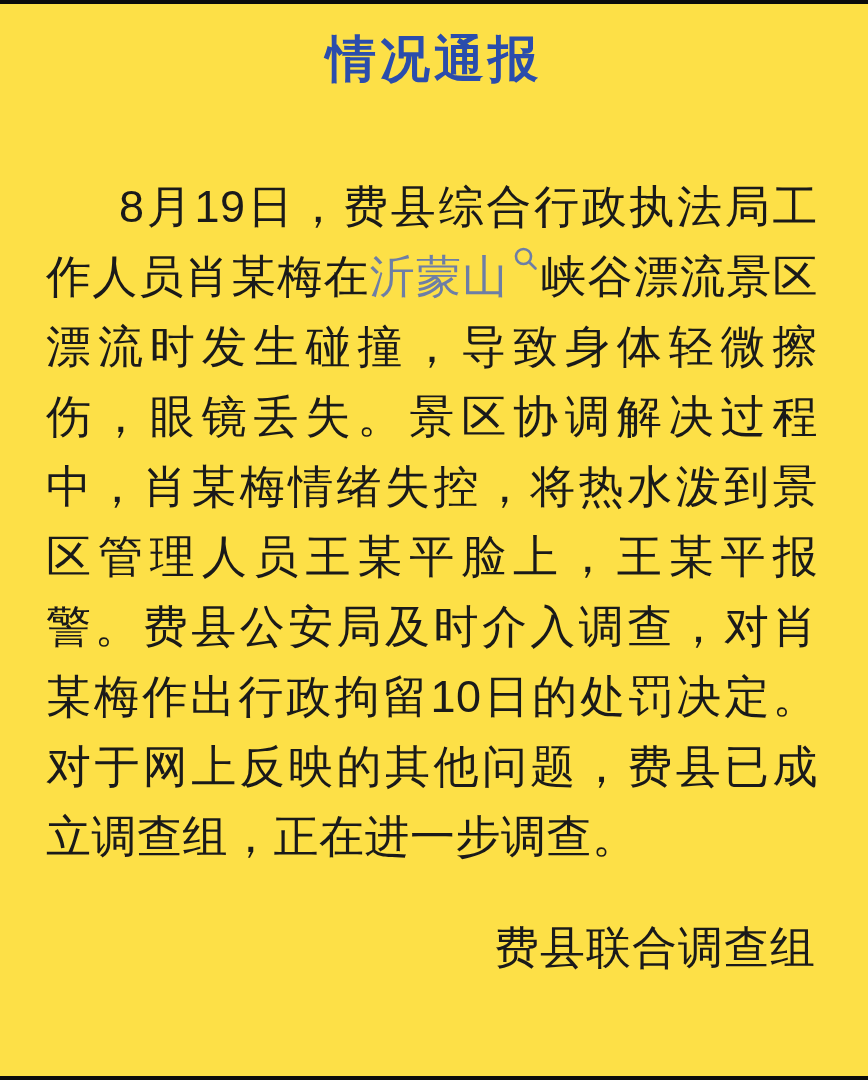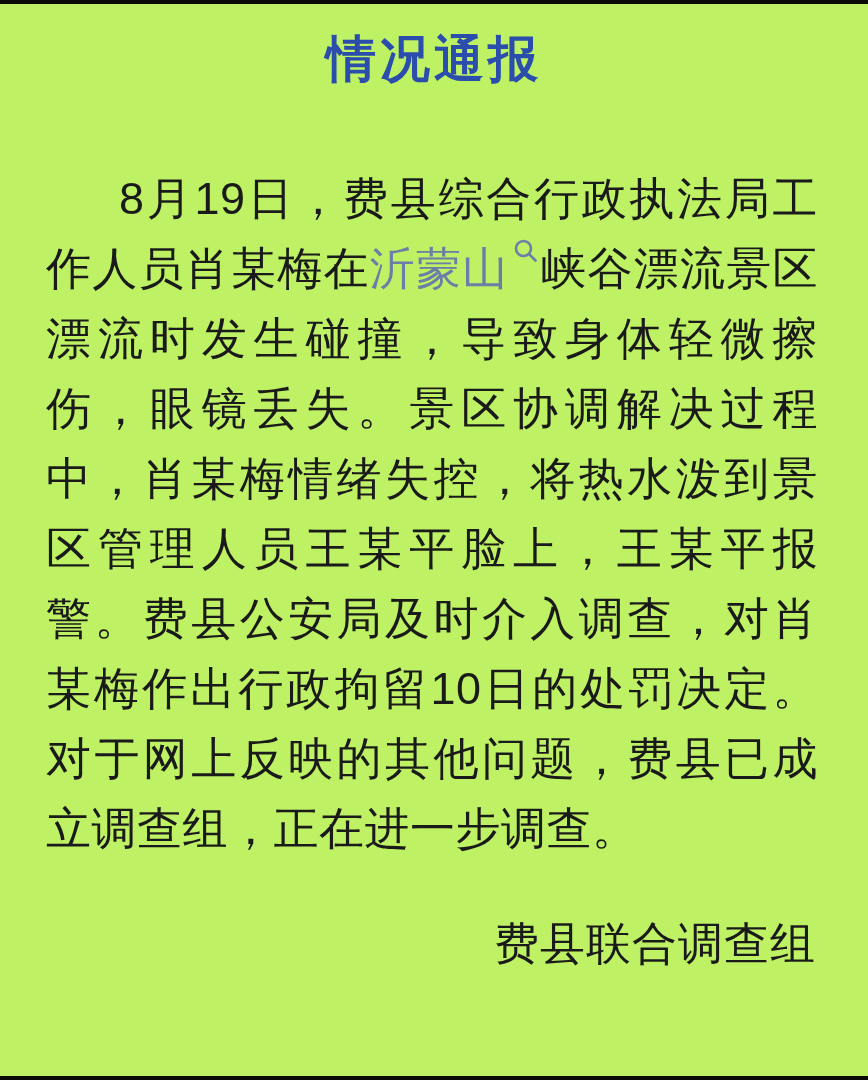--- a/index.html
+++ b/index.html
@@ -2,21 +2,21 @@
 <html><head>
 <meta charset="utf-8">
 <style>
   * { margin: 0; padding: 0; box-sizing: border-box; }
   html, body { background: #e9ecf2; }
   .frame {
     position: relative;
     width: 868px;
     height: 1080px;
     margin: 0 auto;
-    background: #bef264;
+    background: #fde047;
     overflow: hidden;
     font-family: "Liberation Sans", sans-serif;
   }
   .letterbox {
     position: absolute;
     left: 0; right: 0;
     height: 4px;
     background: #0B0B0B;
   }
   .letterbox.top { top: 0; }
@@ -26,21 +26,21 @@
     top: 26px;
     left: 0; right: 0;
     text-align: center;
     font-size: 50px;
     font-weight: 700;
     letter-spacing: 4px;
     color: #2B4DAC;
   }
   .body-text {
     position: absolute;
-    top: 164px;
+    top: 172px;
     left: 46px;
     width: 772px;
     font-size: 45px;
     line-height: 70px;
     color: #1A1A1A;
     text-align: justify;
     text-justify: inter-character;
     text-indent: 73px;
     letter-spacing: 0.5px;
   }
@@ -59,21 +59,20 @@
   }
   .sig-block {
     position: absolute;
     top: 912px;
     right: 52px;
     text-align: left;
     font-size: 45px;
     line-height: 71px;
     color: #1A1A1A;
     letter-spacing: 1px;
-    font-family: Liberation Mono, monospace;
   }
 </style>
 </head>
 <body>
 
 <div class="frame">
 
   <div class="letterbox top"></div>
 
   <h1 class="title">情况通报</h1>

